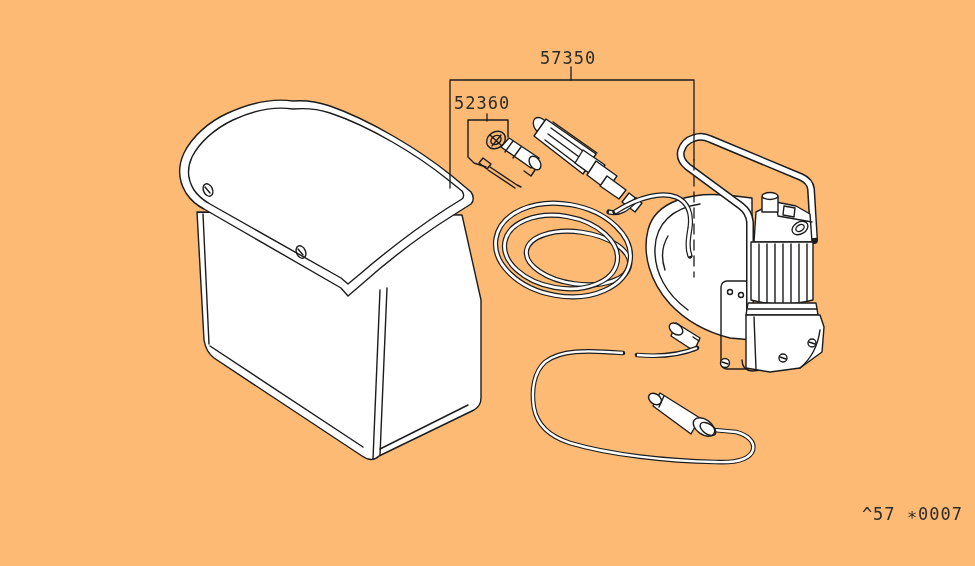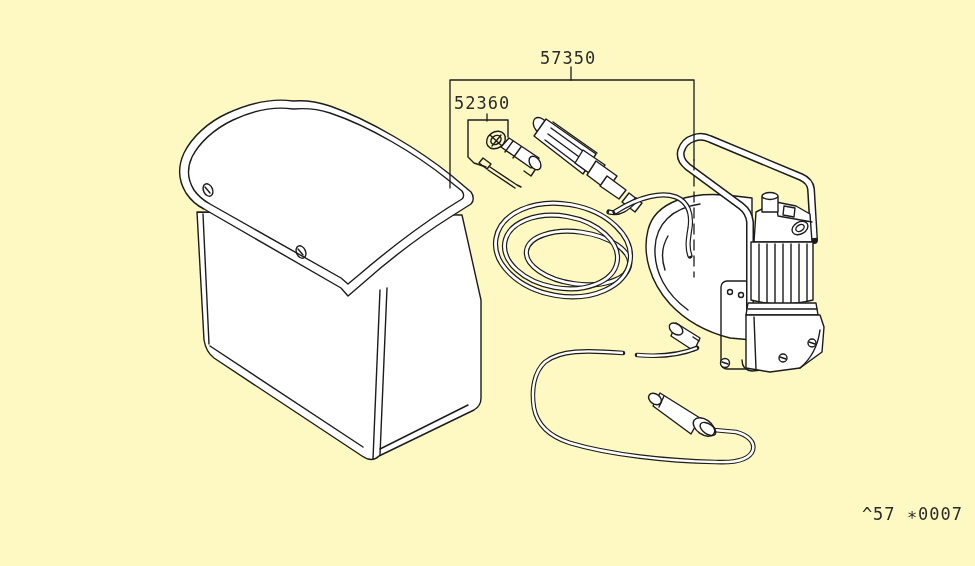--- a/index.html
+++ b/index.html
@@ -1,17 +1,17 @@
 <!DOCTYPE html>
 <html><head>
 <meta charset="utf-8">
 <style>
   html,body{margin:0;padding:0;background:#e8e8e8;}
   .stage{
-    position:relative;width:975px;height:566px;background:#fef9c3;
+    position:relative;width:975px;height:566px;background:#fdba74;
     font-family:"DejaVu Sans Mono","Liberation Mono",monospace;overflow:hidden;
   }
   .stage svg{position:absolute;left:0;top:0;}
   .part-label{
     position:absolute;font-size:17px;color:#2b2b2b;letter-spacing:1px;
     white-space:nowrap;
   }
   .footer-code{
     position:absolute;font-size:17px;color:#2b2b2b;letter-spacing:1px;
     text-align:right;white-space:nowrap;

